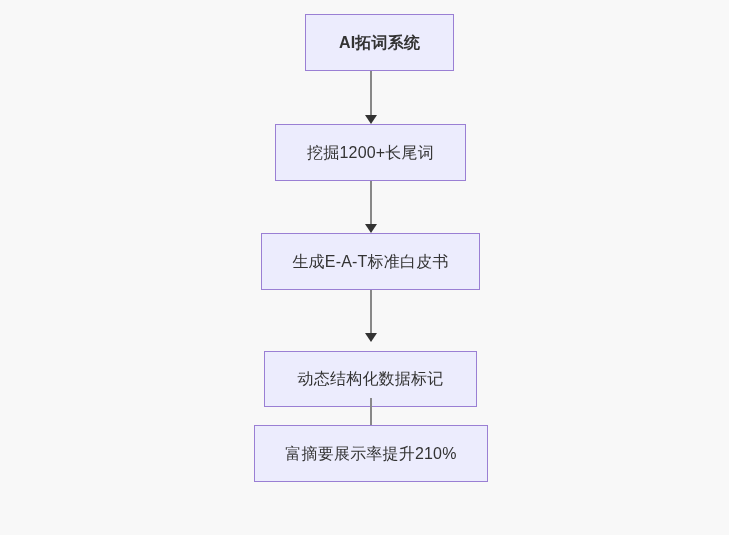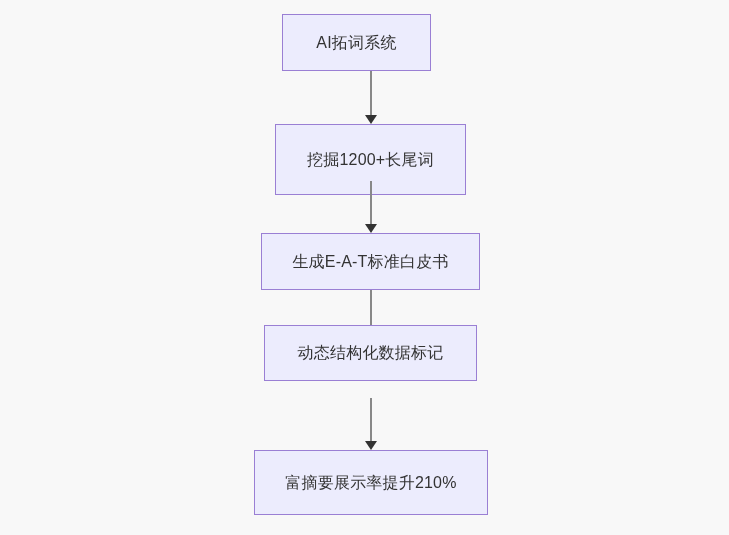--- a/index.html
+++ b/index.html
@@ -56,53 +56,53 @@
     border-right: 6px solid transparent;
     border-top: 9px solid #333333;
     margin-top: -1px;
   }
 </style>
 </head>
 <body>
 
 <div id="flow-canvas">
 
-  <div class="node" id="node-1" style="left: 282px; top: 14px; width: 149px; height: 57px;">
+  <div class="node" id="node-1" style="left: 305px; top: 14px; width: 149px; height: 57px; font-weight: bold;">
     <span class="node-label">AI拓词系统</span>
   </div>
 
   <div class="connector" id="edge-1-2" style="left: 359px; top: 71px; height: 53px;">
     <div class="line"></div>
     <div class="arrowhead"></div>
   </div>
 
-  <div class="node" id="node-2" style="left: 275px; top: 124px; width: 191px; height: 71px;">
+  <div class="node" id="node-2" style="left: 275px; top: 124px; width: 191px; height: 57px;">
     <span class="node-label">挖掘1200+长尾词</span>
   </div>
 
   <div class="connector" id="edge-2-3" style="left: 359px; top: 181px; height: 52px;">
     <div class="line"></div>
     <div class="arrowhead"></div>
   </div>
 
   <div class="node" id="node-3" style="left: 261px; top: 233px; width: 219px; height: 57px; justify-content: center;">
     <span class="node-label">生成E-A-T标准白皮书</span>
   </div>
 
   <div class="connector" id="edge-3-4" style="left: 359px; top: 290px; height: 52px;">
     <div class="line"></div>
     <div class="arrowhead"></div>
   </div>
 
-  <div class="node" id="node-4" style="left: 264px; top: 325px; width: 213px; height: 56px;">
+  <div class="node" id="node-4" style="left: 264px; top: 351px; width: 213px; height: 56px;">
     <span class="node-label">动态结构化数据标记</span>
   </div>
 
   <div class="connector" id="edge-4-5" style="left: 359px; top: 398px; height: 52px;">
     <div class="line"></div>
     <div class="arrowhead"></div>
   </div>
 
-  <div class="node" id="node-5" style="left: 254px; top: 450px; width: 234px; height: 65px; align-items: center;">
+  <div class="node" id="node-5" style="left: 254px; top: 425px; width: 234px; height: 57px; align-items: center;">
     <span class="node-label">富摘要展示率提升210%</span>
   </div>
 
 </div>
 
 </body></html>

